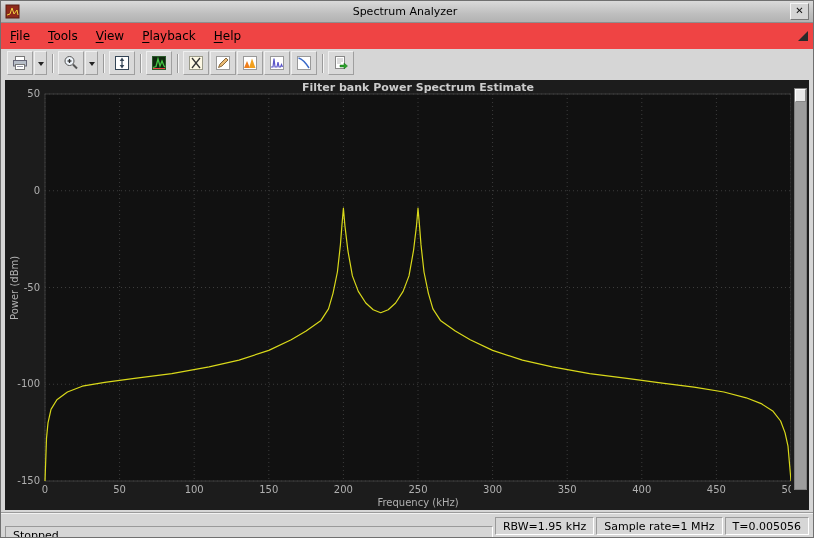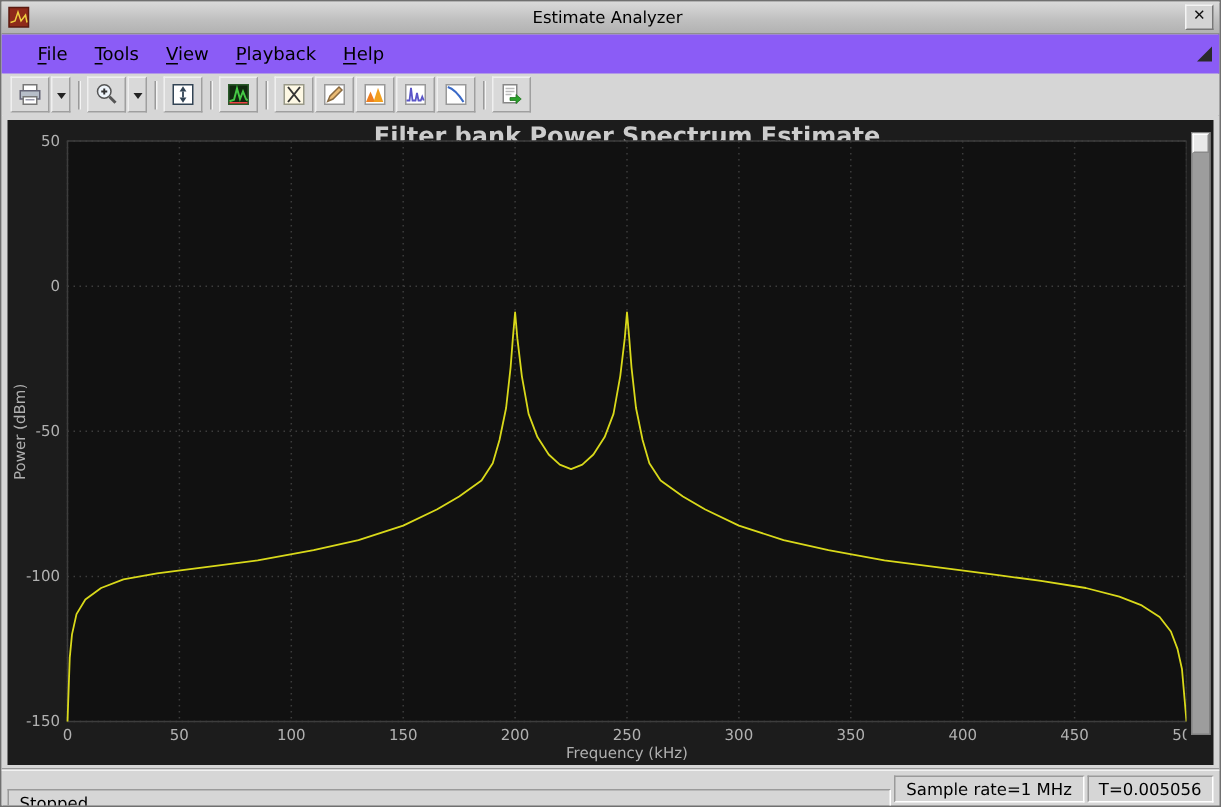--- a/index.html
+++ b/index.html
@@ -34,23 +34,23 @@
     width: 19px; height: 17px; flex: 0 0 19px;
     background: #d4d4d4;
     border: 1px solid; border-color: #f4f4f4 #777 #777 #f4f4f4;
     font-size: 10px; font-weight: bold; line-height: 14px;
     text-align: center; color: #111; cursor: default;
   }
   
   .menubar {
     height: 26px; flex: 0 0 26px;
     display: flex; align-items: center;
-    padding: 0 15px;
+    padding: 0 0;
     position: relative;
-    background: #8b5cf6;
+    background: #ef4444;
   }
   .menu-item {
     padding: 4px 9px;
     font-size: 12px; color: #000;
     cursor: default;
   }
   .menu-item u { text-underline-offset: 2px; }
   .menu-overflow {
     position: absolute; right: 5px; top: 8px;
     width: 0; height: 0;
@@ -99,21 +99,21 @@
   }
   .plot-panel {
     position: relative;
     width: 100%; height: 100%;
     background: #1c1c1c;
     overflow: hidden;
   }
   .chart-title {
     position: absolute; left: 40px; top: 1px; width: 746px;
     text-align: center;
-    font-size: 16px; font-weight: bold; color: #cccccc;
+    font-size: 11px; font-weight: bold; color: #cccccc;
   }
   #plot-svg { position: absolute; left: 0; top: 0; }
   svg text { font-family: "DejaVu Sans", "Liberation Sans", sans-serif; }
   .ylabel {
     position: absolute; left: 2px; top: 14px; height: 387px; width: 14px;
     writing-mode: vertical-rl; transform: rotate(180deg);
     display: flex; align-items: center; justify-content: center;
     font-size: 10px; color: #b0b0b0;
   }
   .xlabel {
@@ -158,21 +158,21 @@
 
 <div class="window">
 
   <div class="titlebar">
     <span class="win-icon">
       <svg width="15" height="15">
           <rect x="1" y="1" width="13" height="13" fill="#8e2a1a" stroke="#5a1a10"></rect>
           <polyline points="2,11 5,10 7,4 9,10 12,6 13,11" fill="none" stroke="#f0d040" stroke-width="1"></polyline>
         </svg>
     </span>
-    <span class="title">Estimate Analyzer</span>
+    <span class="title">Spectrum Analyzer</span>
     <span class="close-btn"><span>✕</span></span>
   </div>
 
   <div class="menubar">
     <span class="menu-item mnemonic"><u>F</u>ile</span>
     <span class="menu-item mnemonic"><u>T</u>ools</span>
     <span class="menu-item mnemonic"><u>V</u>iew</span>
     <span class="menu-item mnemonic"><u>P</u>layback</span>
     <span class="menu-item mnemonic"><u>H</u>elp</span>
     <span class="menu-overflow"></span>
@@ -331,17 +331,18 @@
       <div class="ylabel">Power (dBm)</div>
       <div class="xlabel">Frequency (kHz)</div>
       <div class="vscroll">
         <div class="vscroll-thumb"></div>
       </div>
     </div>
   </div>
 
   <div class="statusbar">
     <span class="status-cell status-state">Stopped</span>
+    <span class="status-cell status-rbw">RBW=1.95 kHz</span>
     <span class="status-cell status-sr">Sample rate=1 MHz</span>
     <span class="status-cell status-time">T=0.005056</span>
   </div>
 
 </div>
 
 </body></html>

